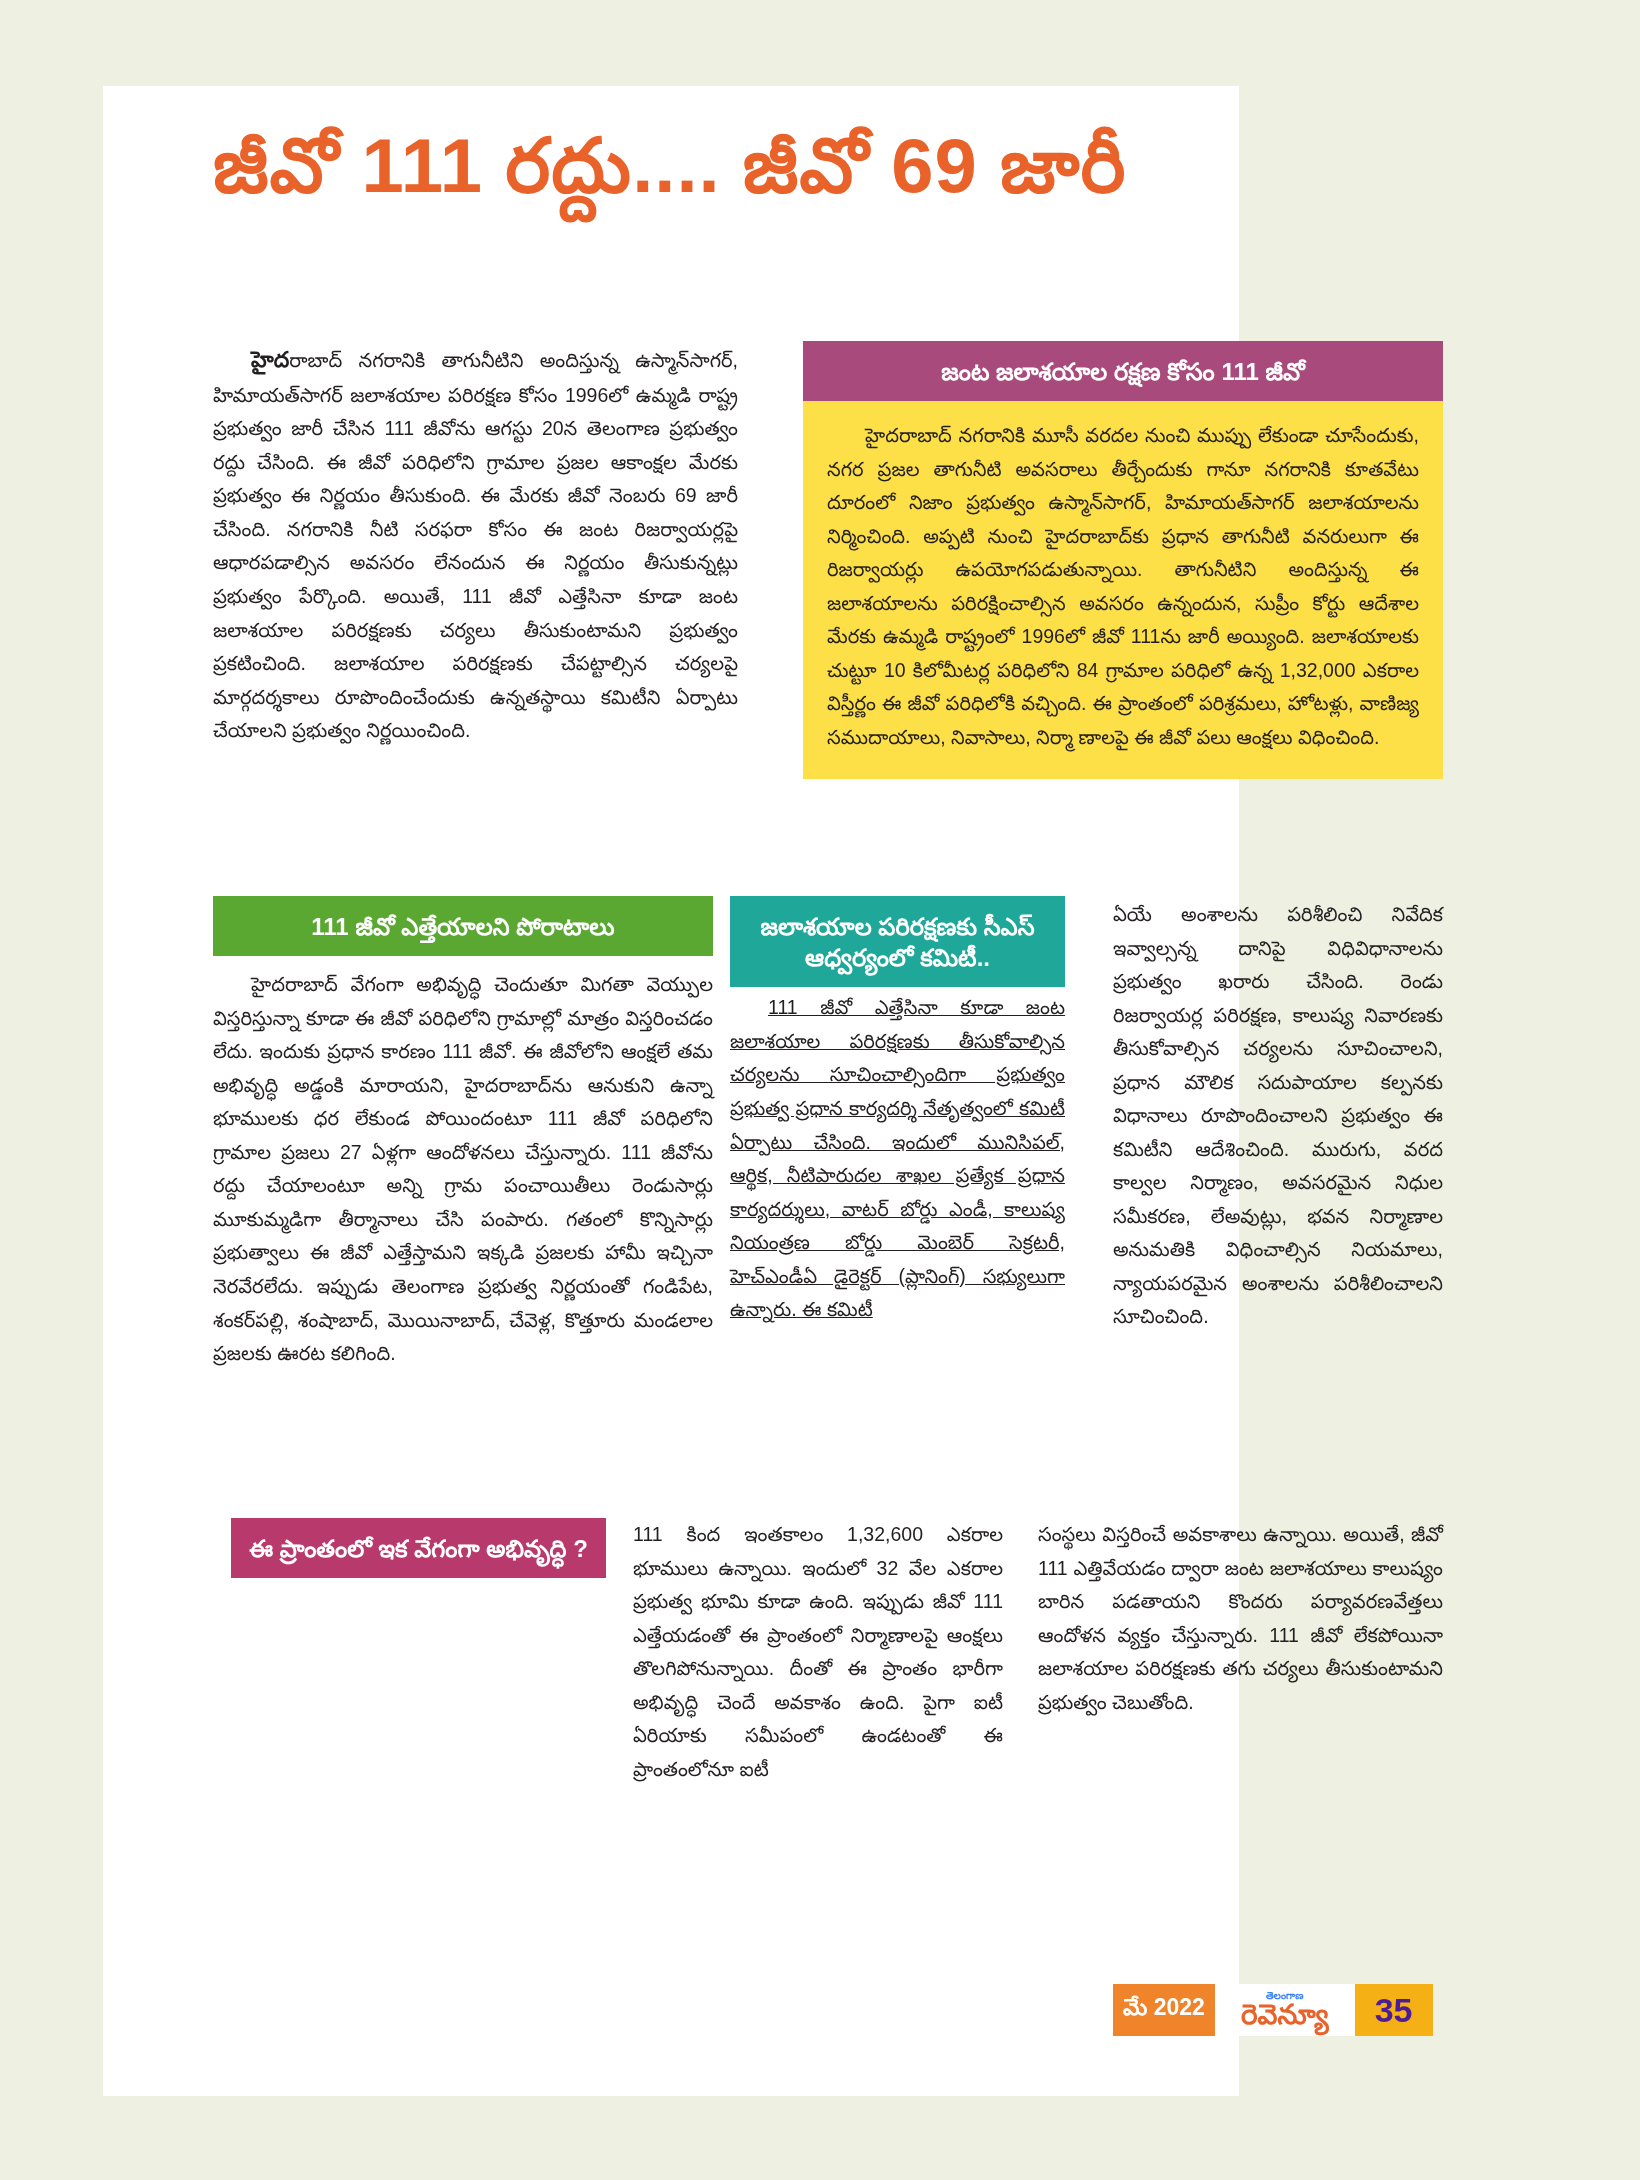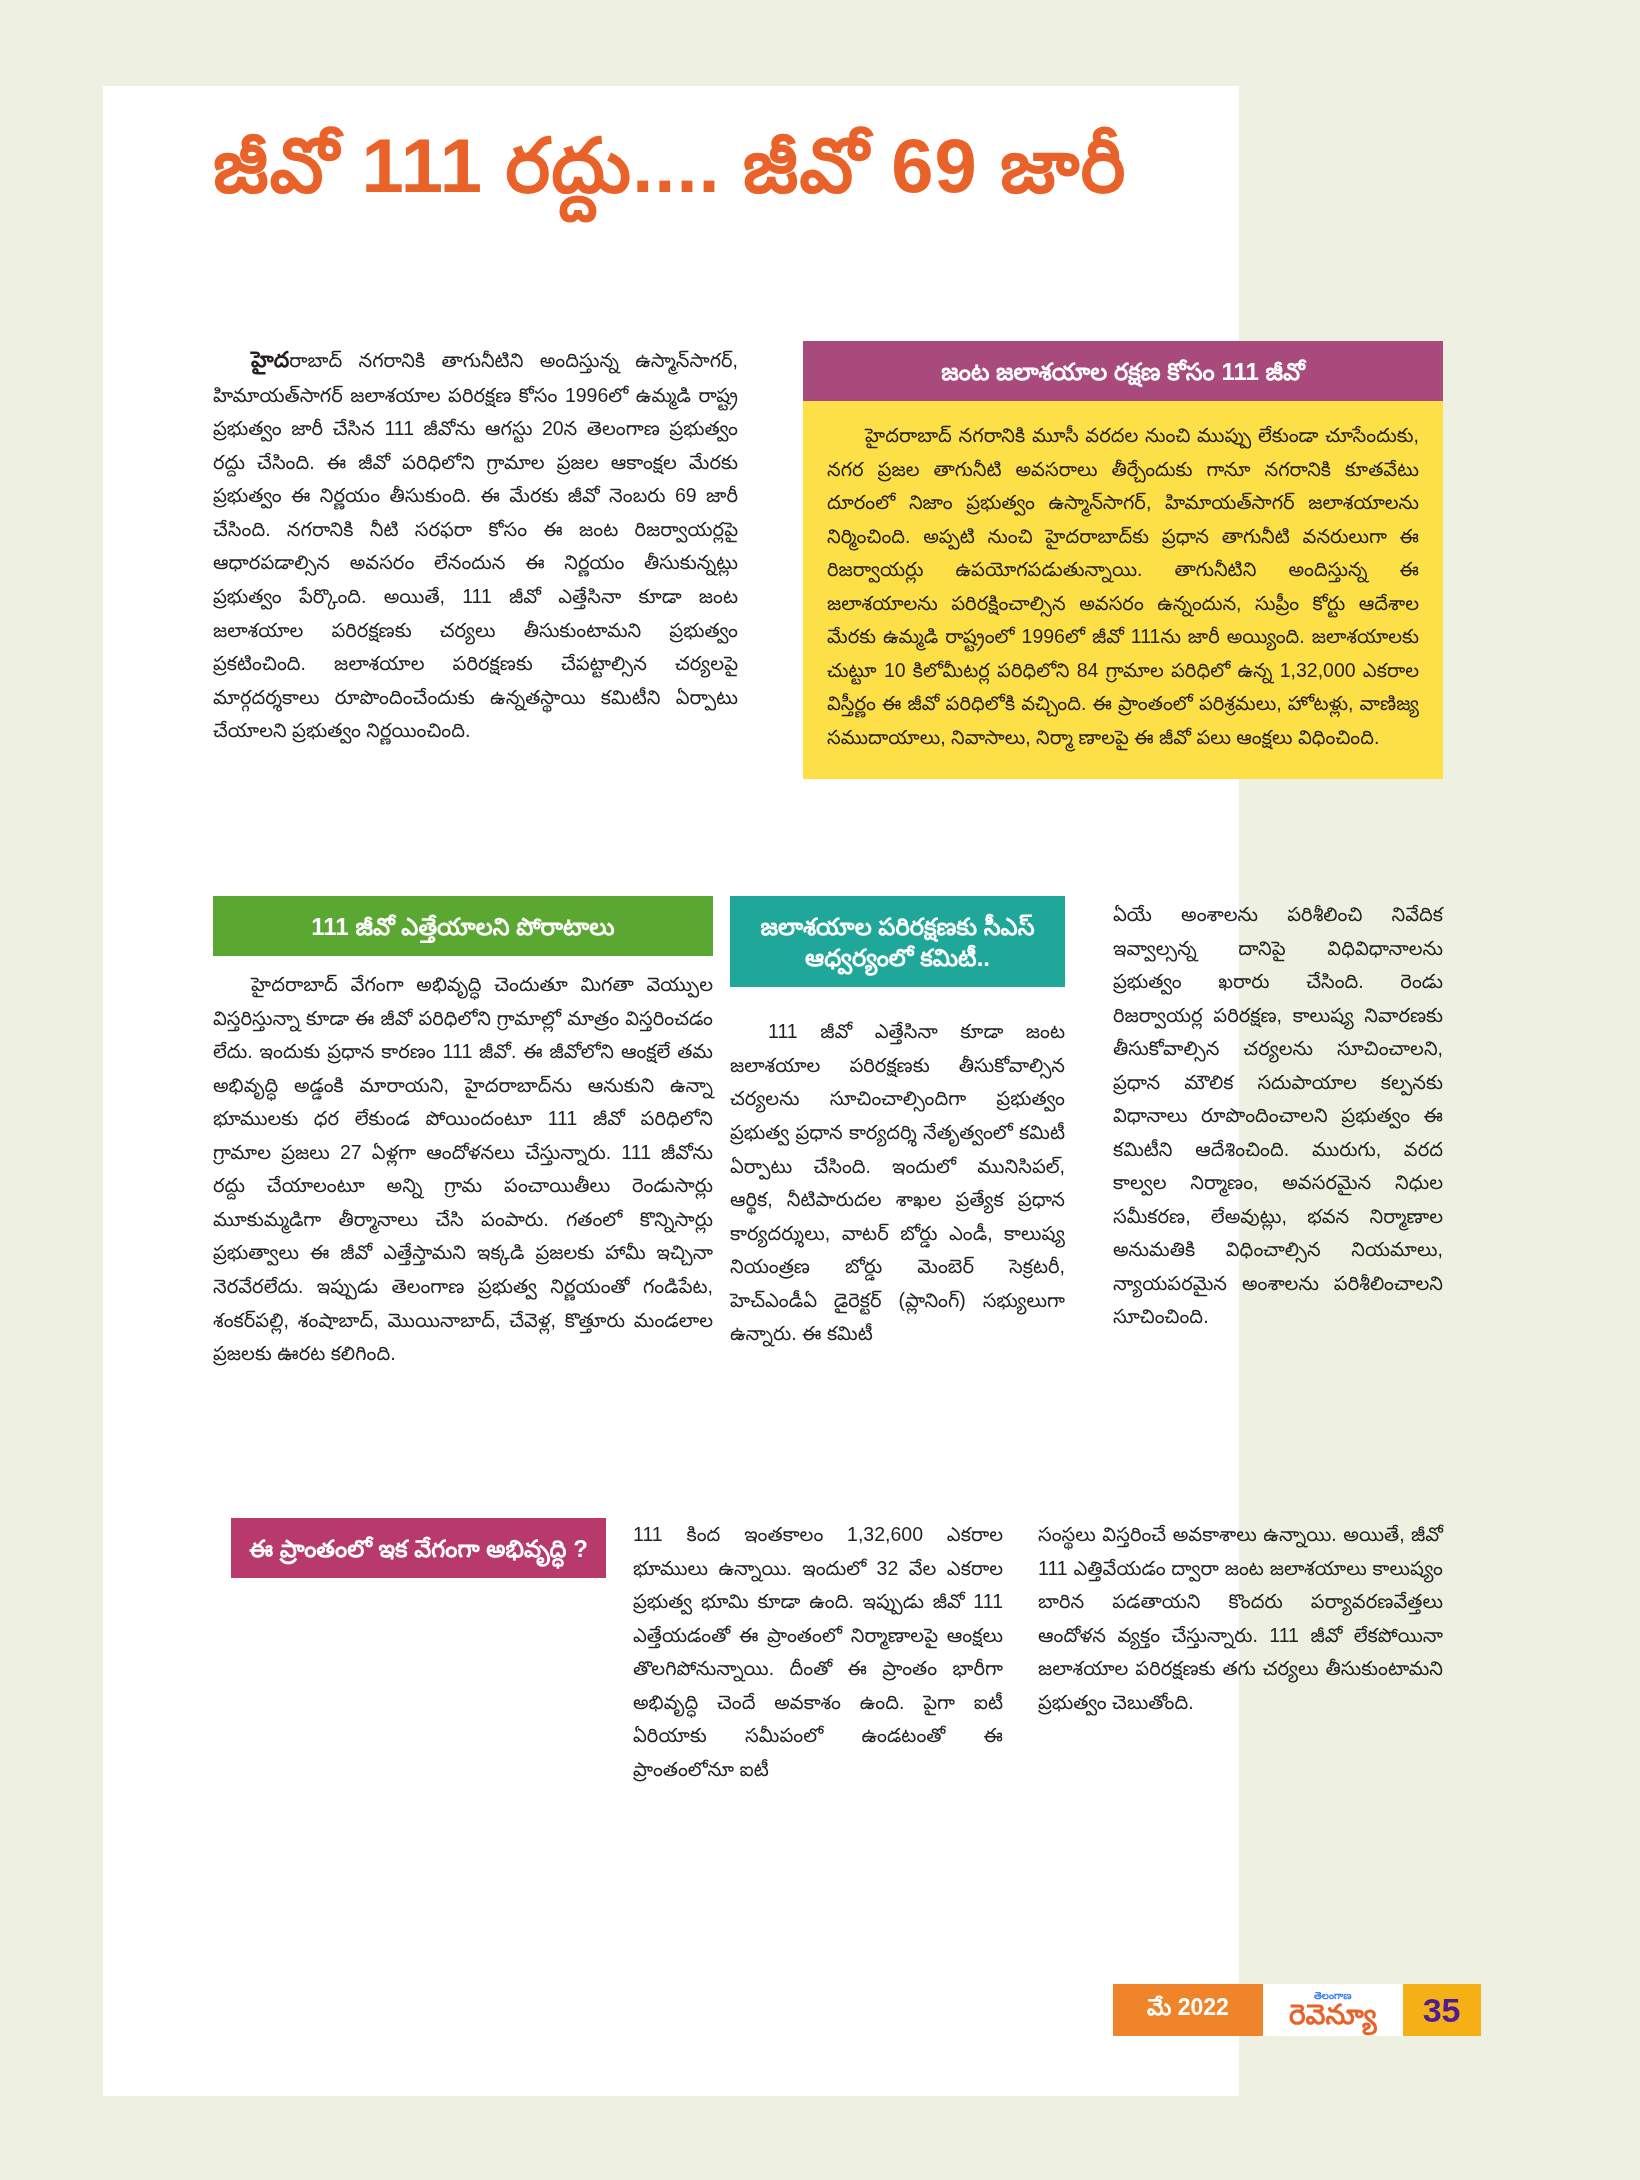--- a/index.html
+++ b/index.html
@@ -92,21 +92,21 @@
   #box-green .hdr-bar { text-align: center; }
   #green-text { margin-top: 12px; }
 
   
   #box-teal {
     position: absolute;
     left: 627px;
     top: 810px;
     width: 335px;
   }
-  #teal-text { margin-top: 28px; }
+  #teal-text { margin-top: 4px; text-decoration: underline; }
 
   
   #col-right-cont {
     position: absolute;
     left: 1010px;
     top: 812px;
     width: 330px;
   }
 
   
@@ -143,21 +143,21 @@
     align-items: stretch;
   }
   .footer-date {
     background: #f0842a;
     color: #ffffff;
     font-size: 23px;
     font-weight: bold;
     display: flex;
     align-items: center;
     justify-content: center;
-    padding: 0 34px;
+    padding: 0 10px;
   }
   .footer-brand {
     background: #ffffff;
     display: flex;
     flex-direction: column;
     align-items: center;
     justify-content: center;
     padding: 0 26px;
     line-height: 1;
   }

